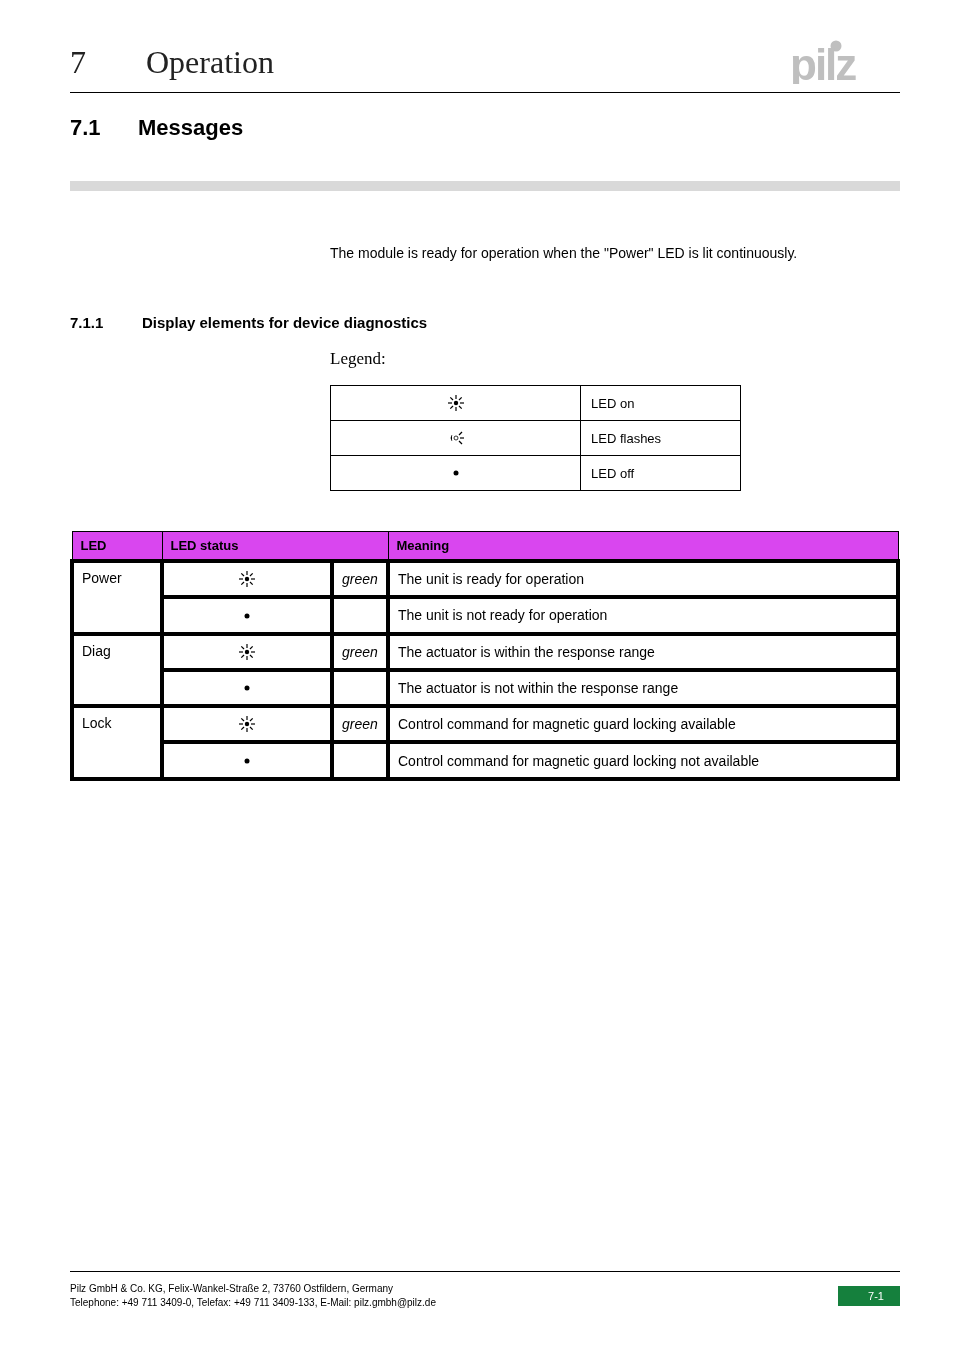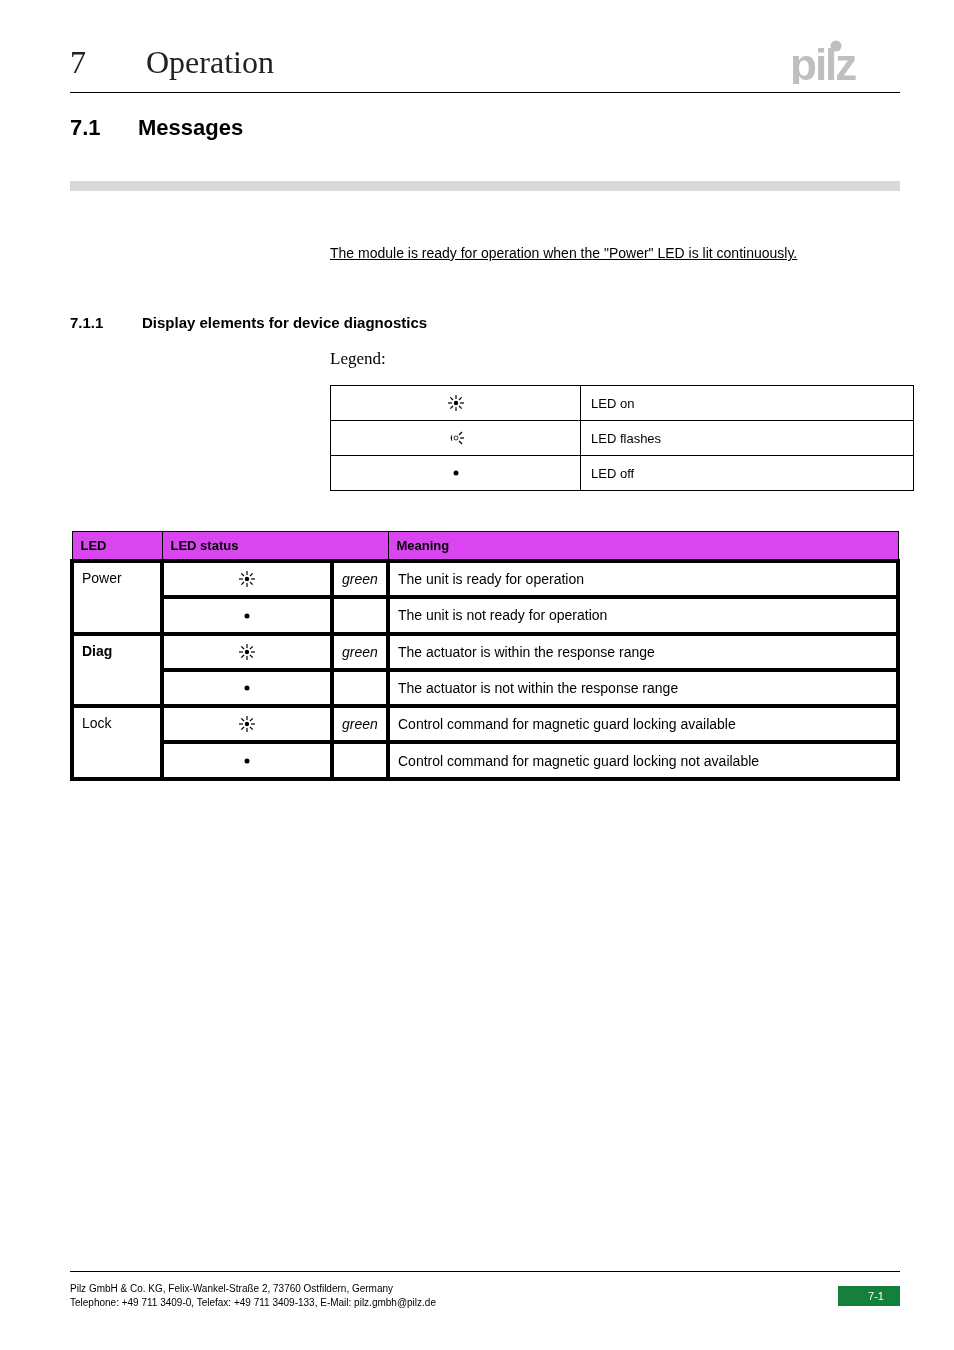--- a/index.html
+++ b/index.html
@@ -57,42 +57,41 @@
       margin-bottom: 52px;
     }
     .indented {
       margin-left: 260px;
       margin-right: 60px;
     }
     .body-text {
       font-size: 14px;
       line-height: 1.5;
       margin-bottom: 50px;
-      text-decoration: underline;
     }
     .subsection-heading {
       font-size: 15px;
       font-weight: bold;
       display: flex;
       gap: 20px;
       margin-bottom: 18px;
     }
     .subsection-heading .num {
       min-width: 52px;
     }
     .legend-label {
       font-size: 17px;
       margin-bottom: 16px;
       font-family: Liberation Serif, serif;
     }
     table {
       border-collapse: collapse;
     }
     .legend-table {
-      width: 584px;
+      width: 411px;
       margin-bottom: 40px;
     }
     .legend-table td {
       border: 1px solid #000;
       padding: 8px 10px;
       font-size: 13px;
       vertical-align: middle;
     }
     .legend-table td.icon-cell {
       width: 250px;
@@ -249,21 +248,21 @@
         <td>The unit is ready for operation</td>
       </tr>
       <tr>
         <td class="icon-col"><svg width="20" height="18" viewBox="-10 -9 20 18">
             <use href="#icon-led-off"></use>
           </svg></td>
         <td class="color-col"></td>
         <td>The unit is not ready for operation</td>
       </tr>
       <tr>
-        <td class="led-col" rowspan="2" style="vertical-align: top; font-weight: bold;">Diag</td>
+        <td class="led-col" rowspan="2" style="vertical-align: top;">Diag</td>
         <td class="icon-col"><svg width="20" height="18" viewBox="-10 -9 20 18">
             <use href="#icon-led-on"></use>
           </svg></td>
         <td class="color-col">green</td>
         <td>The actuator is within the response range</td>
       </tr>
       <tr>
         <td class="icon-col"><svg width="20" height="18" viewBox="-10 -9 20 18">
             <use href="#icon-led-off"></use>
           </svg></td>

